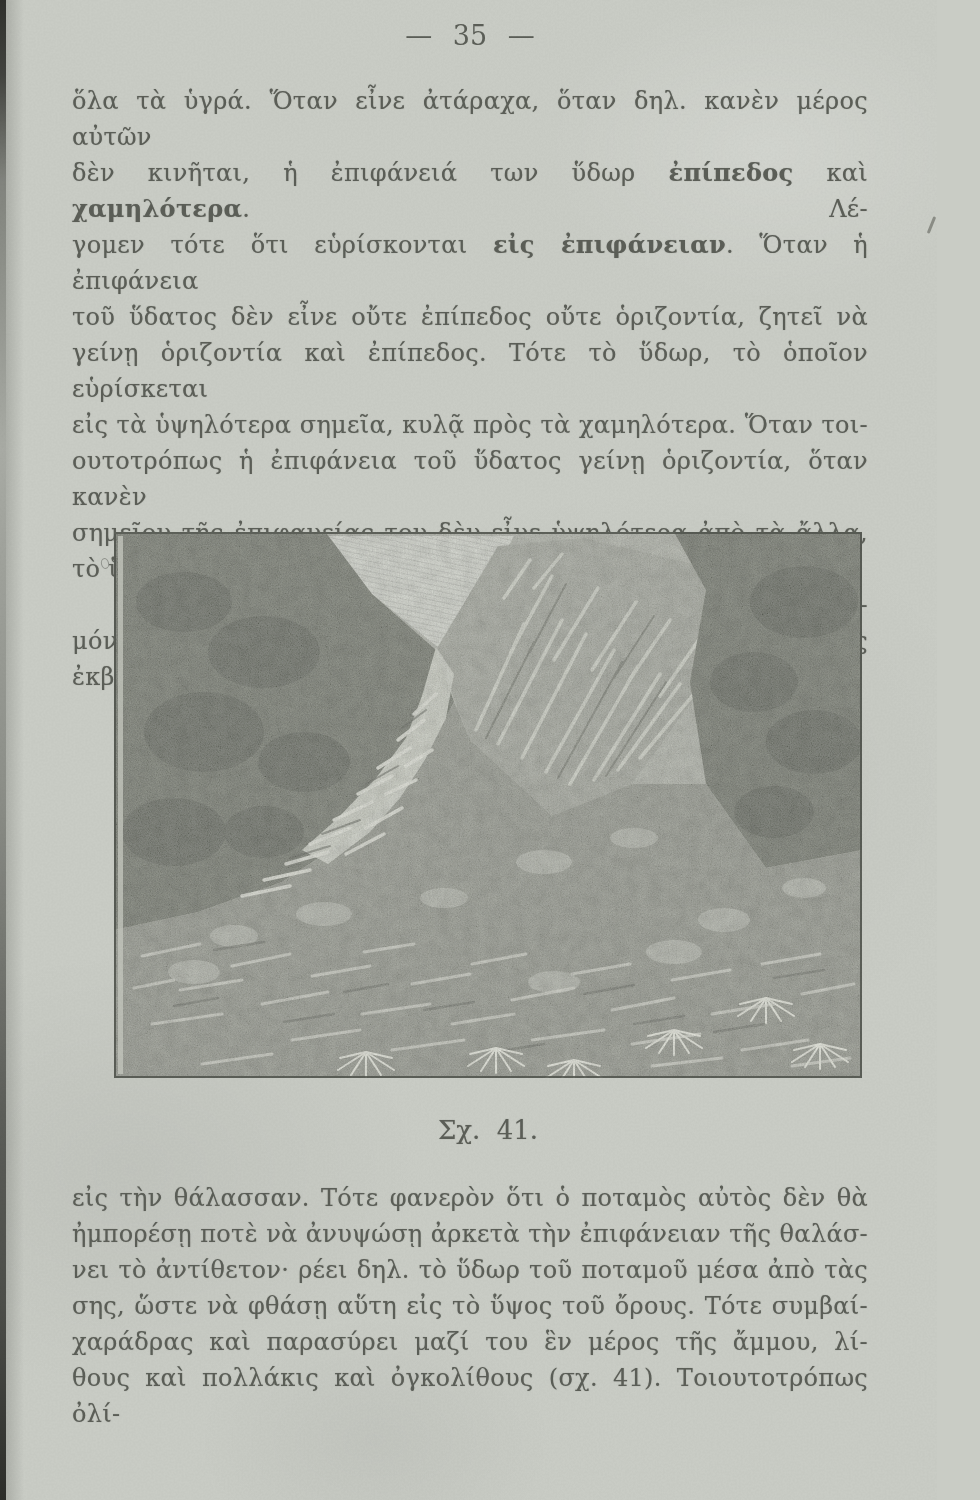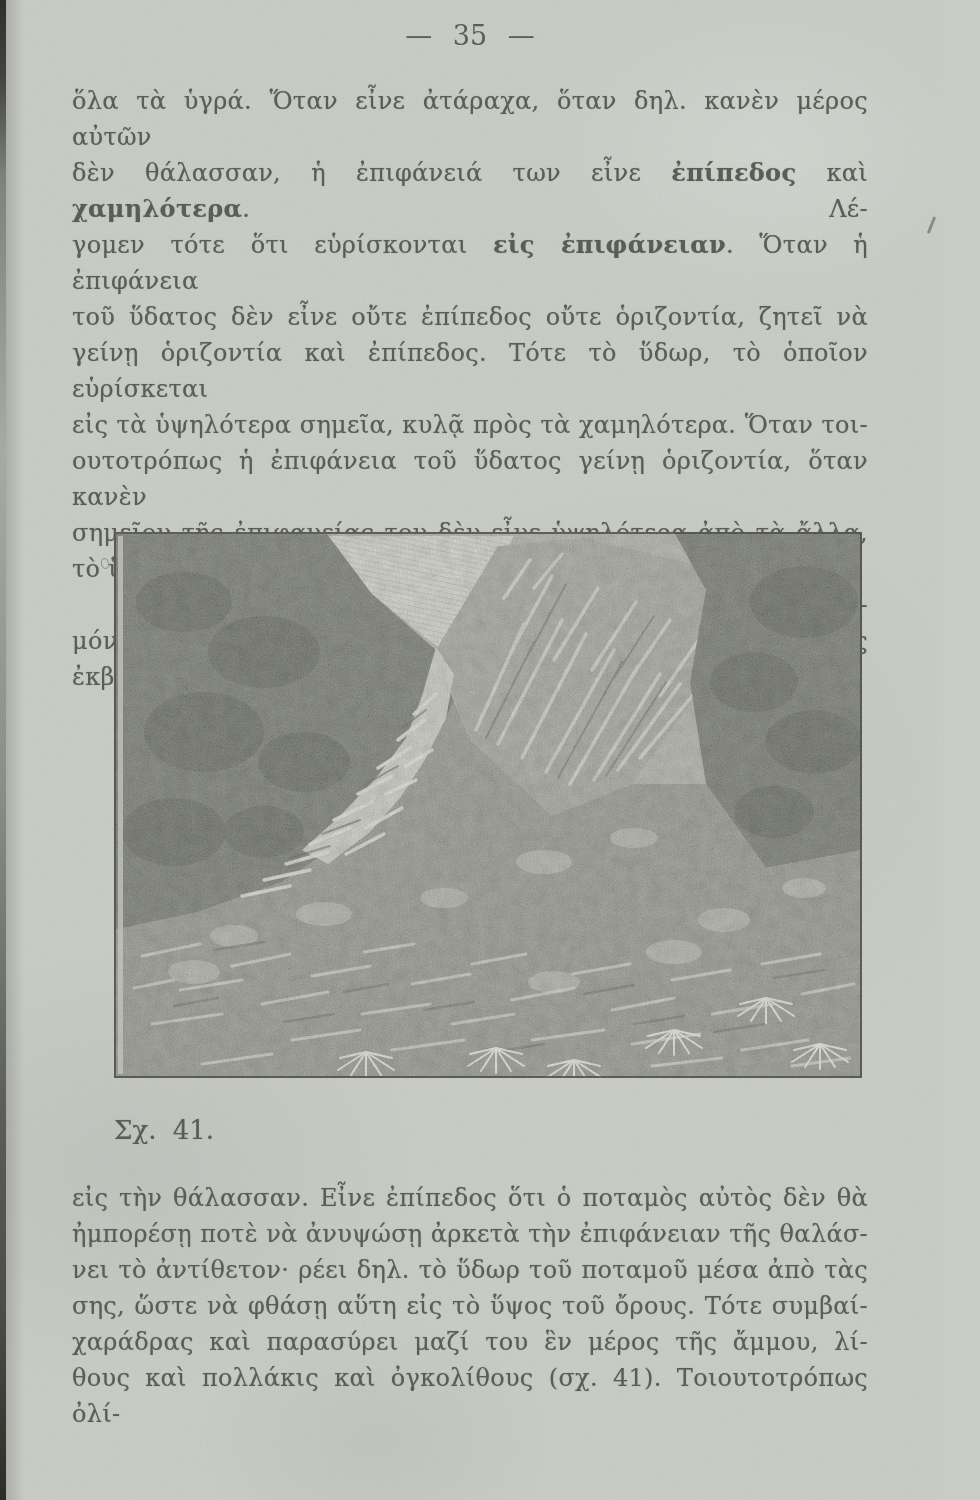--- a/index.html
+++ b/index.html
@@ -23,42 +23,42 @@
   .text-block{position:absolute;left:72px;width:796px;font-size:24px;line-height:36px;
     letter-spacing:.3px;text-shadow:0 0 1px rgba(91,94,87,.5);}
   #blockA{top:83px;}
   #blockC{top:1180px;}
   .line{text-align:justify;text-align-last:justify;}
   .line.short{text-align-last:auto;}
   .line.indent{text-indent:43px;}
   .b{font-weight:bold;}
   .bi{font-weight:bold;}
   figure.fig{position:absolute;left:114px;top:532px;width:748px;height:546px;margin:0;}
-  .caption{position:absolute;left:114px;top:1112px;width:748px;
+  .caption{position:absolute;left:114px;top:1112px;width:748px;text-align:center;
     font-size:26px;line-height:36px;word-spacing:8px;text-shadow:0 0 1px rgba(91,94,87,.5);}
   .speck1{position:absolute;left:930px;top:216px;width:3px;height:18px;border-radius:2px;
     background:rgba(75,78,70,.5);transform:rotate(22deg);}
   .speck2{position:absolute;left:101px;top:558px;width:6px;height:9px;border-radius:50%;
     border:1.5px solid rgba(75,78,70,.45);transform:rotate(-14deg);}
   .speck3{position:absolute;left:943px;top:1310px;width:7px;height:12px;border-radius:50%;
     background:radial-gradient(rgba(75,78,70,.3),transparent 70%);}
 </style>
 </head>
 <body>
 
 <div class="page">
 
   <div class="left-edge"></div>
   <div class="edge-soft"></div>
 
   <div class="pagenum">— 35 —</div>
 
   <div class="text-block" id="blockA">
     <div class="line"><span>ὅλα τὰ ὑγρά. Ὅταν εἶνε ἀτάραχα, ὅταν δηλ. κανὲν μέρος αὐτῶν</span></div>
-    <div class="line"><span>δὲν θάλασσαν, ἡ ἐπιφάνειά των εἶνε </span><span class="bi">ἐπίπεδος</span><span> καὶ </span><span class="bi">χαμηλότερα</span><span>. Λέ-</span></div>
+    <div class="line"><span>δὲν κινῆται, ἡ ἐπιφάνειά των ὕδωρ </span><span class="bi">ἐπίπεδος</span><span> καὶ </span><span class="bi">χαμηλότερα</span><span>. Λέ-</span></div>
     <div class="line"><span>γομεν τότε ὅτι εὑρίσκονται </span><span class="bi">εἰς ἐπιφάνειαν</span><span>. Ὅταν ἡ ἐπιφάνεια</span></div>
     <div class="line"><span>τοῦ ὕδατος δὲν εἶνε οὔτε ἐπίπεδος οὔτε ὁριζοντία, ζητεῖ νὰ</span></div>
     <div class="line"><span>γείνῃ ὁριζοντία καὶ ἐπίπεδος. Τότε τὸ ὕδωρ, τὸ ὁποῖον εὑρίσκεται</span></div>
     <div class="line"><span>εἰς τὰ ὑψηλότερα σημεῖα, κυλᾷ πρὸς τὰ χαμηλότερα. Ὅταν τοι-</span></div>
     <div class="line"><span>ουτοτρόπως ἡ ἐπιφάνεια τοῦ ὕδατος γείνῃ ὁριζοντία, ὅταν κανὲν</span></div>
     <div class="line"><span>σημεῖον τῆς ἐπιφανείας του δὲν εἶνε ὑψηλότερα ἀπὸ τὰ ἄλλα,</span></div>
     <div class="line short"><span>τὸ ὕδωρ δὲν κινεῖται πλέον· εὗρε τότε </span><span class="bi">τὴν ἰσορροπίαν του.</span></div>
     <div class="line indent"><span>4. </span><span class="b">Ἐφαρμογή.</span><span>—</span><span class="bi">Τὸ ρέον ὕδωρ.</span><span>—Ἄς θεωρήσωμεν ποτα-</span></div>
     <div class="line"><span>μόν, ὁ ὁποῖος ἔχει τὴν πηγήν του εἰς τὰ ὄρη καὶ ὁ ὁποῖος ἐκβάλλει</span></div>
   </div>
@@ -257,21 +257,21 @@
       <rect width="748" height="546" filter="url(#grainMul2)" style="mix-blend-mode:multiply" opacity="0.4"></rect>
 
       <rect x="4" y="4" width="5" height="538" fill="#c3c6bd" opacity="0.8"></rect>
       <rect x="1" y="1" width="746" height="544" fill="none" stroke="#4f524b" stroke-width="2" opacity="0.85"></rect>
     </svg>
   </figure>
 
   <div class="caption">Σχ. 41.</div>
 
   <div class="text-block" id="blockC">
-    <div class="line"><span>εἰς τὴν θάλασσαν. Εἶνε ἐπίπεδος ὅτι ὁ ποταμὸς αὐτὸς δὲν θὰ</span></div>
+    <div class="line"><span>εἰς τὴν θάλασσαν. Τότε φανερὸν ὅτι ὁ ποταμὸς αὐτὸς δὲν θὰ</span></div>
     <div class="line"><span>ἠμπορέσῃ ποτὲ νὰ ἀνυψώσῃ ἀρκετὰ τὴν ἐπιφάνειαν τῆς θαλάσ-</span></div>
     <div class="line"><span>νει τὸ ἀντίθετον· ρέει δηλ. τὸ ὕδωρ τοῦ ποταμοῦ μέσα ἀπὸ τὰς</span></div>
     <div class="line"><span>σης, ὥστε νὰ φθάσῃ αὕτη εἰς τὸ ὕψος τοῦ ὄρους. Τότε συμβαί-</span></div>
     <div class="line"><span>χαράδρας καὶ παρασύρει μαζί του ἓν μέρος τῆς ἄμμου, λί-</span></div>
     <div class="line short"><span>θους καὶ πολλάκις καὶ ὀγκολίθους (σχ. 41). Τοιουτοτρόπως ὀλί-</span></div>
   </div>
 
   <div class="speck1"></div>
   <div class="speck2"></div>
   <div class="speck3"></div>

